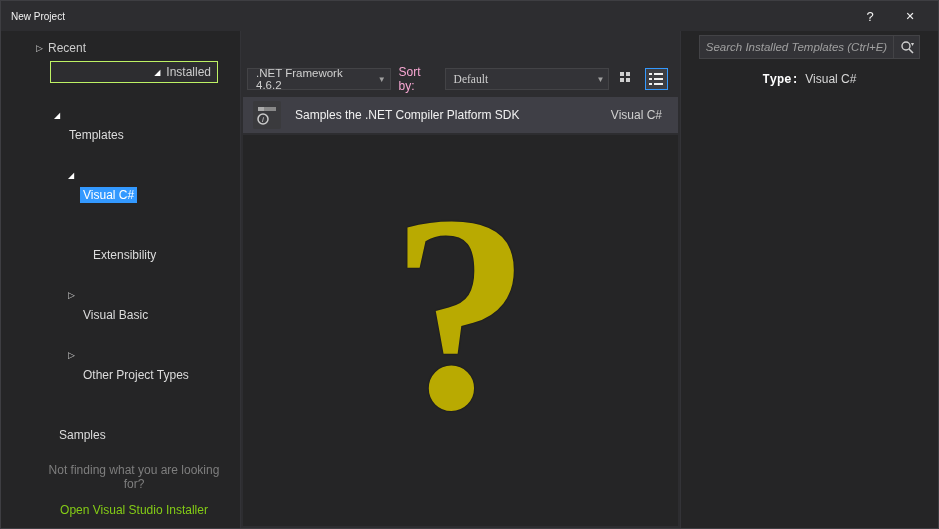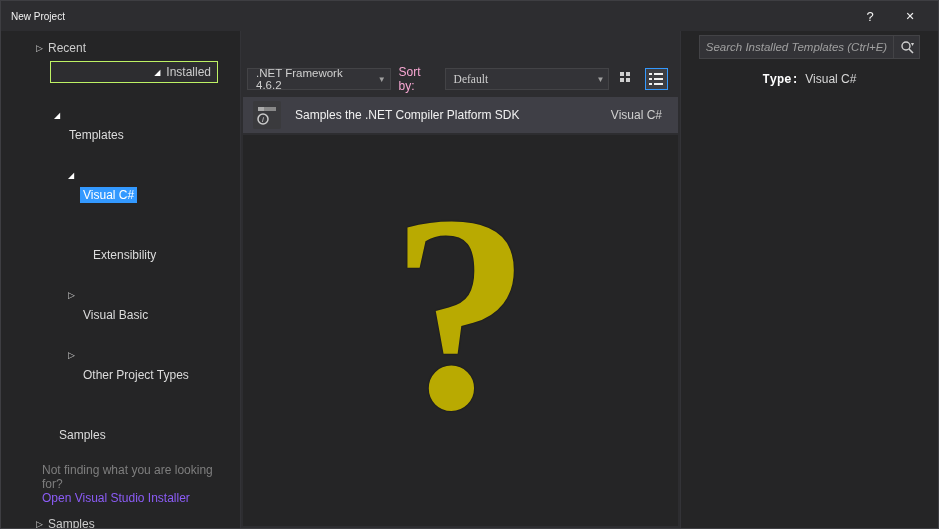--- a/index.html
+++ b/index.html
@@ -81,23 +81,24 @@
     background: #3399ff; color: #fff;
   }
   .indent1 { margin-left: 14px; }
   .indent2 { margin-left: 28px; }
   .indent3 { margin-left: 50px; }
   .samples { margin-left: 16px; }
   .left-footer {
     margin-top: 10px;
     padding: 8px 14px;
     font-size: 12px;
+    text-align: center;
   }
   .left-footer .hint { color: #7e7e7e; }
-  .left-footer .link { color: #8b5cf6; margin-top: 0; cursor: default; }
+  .left-footer .link { color: #84cc16; margin-top: 12px; cursor: default; }
   .spacer { height: 14px; }
   
   .mtoolbar {
     height: 28px;
     display: flex; align-items: center;
     padding: 2px 6px;
     gap: 6px;
     background: #2d2d30;
     margin-top: 34px;
   }

